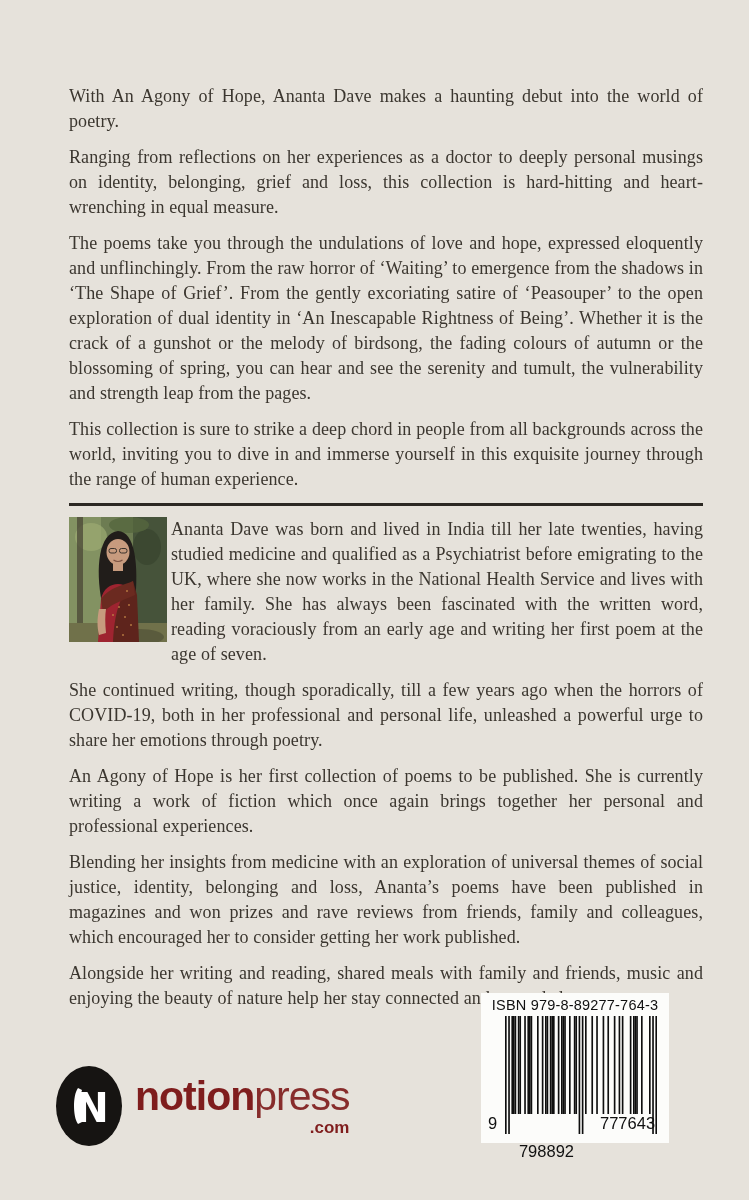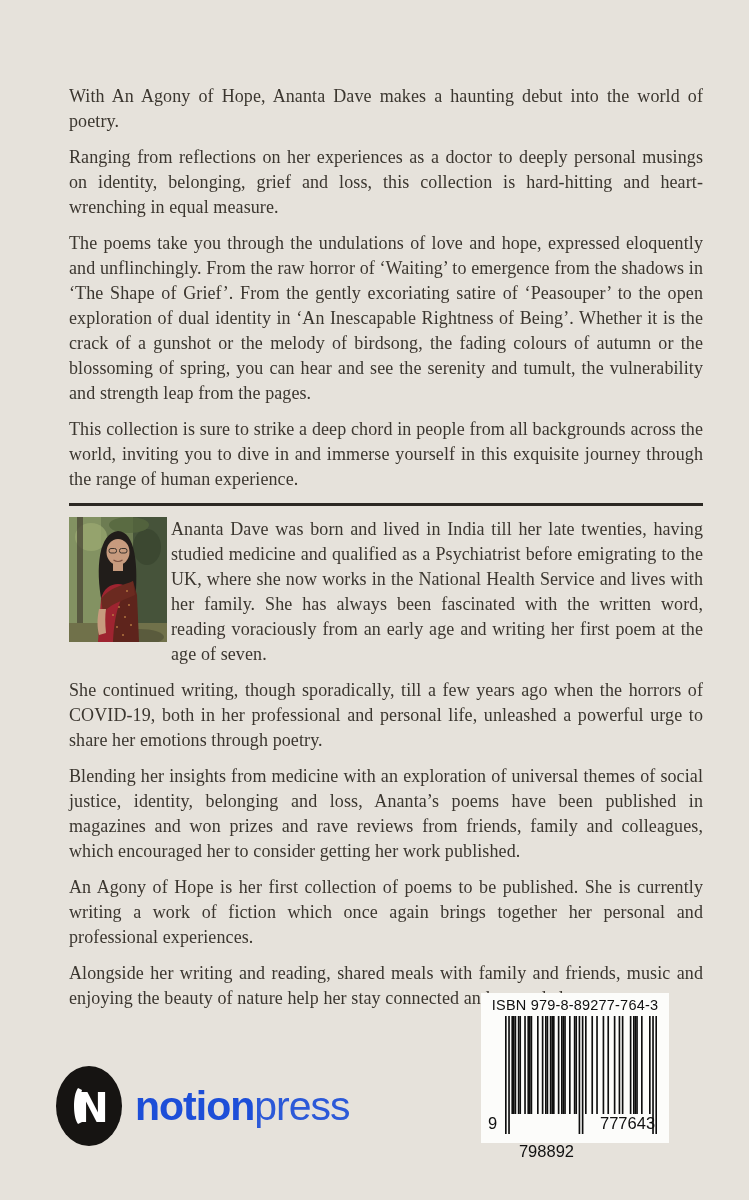--- a/index.html
+++ b/index.html
@@ -43,21 +43,21 @@
   .publisher{
     position:absolute;
     left:56px;top:1066px;
     display:flex;
     align-items:center;
     gap:13px;
   }
   .logo-mark svg{display:block;}
   .wordmark{
     font-family:"Liberation Sans", sans-serif;
-    color:#1d4ed8;
+    color:#7f1d1d;
     line-height:1;
   }
   .wordmark-row{
     font-size:41px;
     letter-spacing:-1px;
     white-space:nowrap;
   }
   .wm-bold{font-weight:700;}
   .wm-light{font-weight:400;opacity:.92;}
   .wm-domain{
@@ -149,37 +149,38 @@
               <circle cx="58" cy="74" r="1"></circle>
           </g>
 
           <path d="M30,92 C28,102 28,110 30,118 L37,116 C36,106 36,98 37,92 Z" fill="#c79b7e"></path>
         </svg>
       </div>
       <p class="blurb">Ananta Dave was born and lived in India till her late twenties, having studied medicine and qualified as a Psychiatrist before emigrating to the UK, where she now works in the National Health Service and lives with her family. She has always been fascinated with the written word, reading voraciously from an early age and writing her first poem at the age of seven.</p>
     </div>
 
     <p class="blurb">She continued writing, though sporadically, till a few years ago when the horrors of COVID-19, both in her professional and personal life, unleashed a powerful urge to share her emotions through poetry.</p>
+    <p class="blurb">An Agony of Hope is her first collection of poems to be published. She is currently writing a work of fiction which once again brings together her personal and professional experiences.</p>
     <p class="blurb">Blending her insights from medicine with an exploration of universal themes of social justice, identity, belonging and loss, Ananta’s poems have been published in magazines and won prizes and rave reviews from friends, family and colleagues, which encouraged her to consider getting her work published.</p>
-    <p class="blurb">An Agony of Hope is her first collection of poems to be published. She is currently writing a work of fiction which once again brings together her personal and professional experiences.</p>
     <p class="blurb">Alongside her writing and reading, shared meals with family and friends, music and enjoying the beauty of nature help her stay connected and grounded.</p>
   </div>
 
   <div class="publisher">
     <div class="logo-mark">
       <svg width="66" height="80" viewBox="0 0 66 80">
         <ellipse cx="33" cy="40" rx="33" ry="40" fill="#161412"></ellipse>
         <path d="M22,22 C19,26 18,34 18,40 C18,46 19,54 22,58 L26,56 C24,51 24,29 26,24 Z" fill="#ffffff"></path>
         <text x="36" y="56" text-anchor="middle" font-family="DejaVu Sans, sans-serif" font-size="40" font-weight="bold" fill="#ffffff">N</text>
       </svg>
     </div>
     <div class="wordmark">
       <div class="wordmark-row">
         <span class="wm-bold">notion</span><span class="wm-light">press</span>
       </div>
+      <div class="wm-domain">.com</div>
     </div>
   </div>
 
   <div class="barcode-box">
     <div class="isbn-label">ISBN 979-8-89277-764-3</div>
     <div class="bars-wrap">
       <svg width="152" height="118" viewBox="0 0 152 118">
           <rect x="0.00" y="0" width="1.65" height="118" fill="#0e0e0e"></rect>
           <rect x="3.20" y="0" width="1.65" height="118" fill="#0e0e0e"></rect>
           <rect x="6.40" y="0" width="1.65" height="98" fill="#0e0e0e"></rect>

